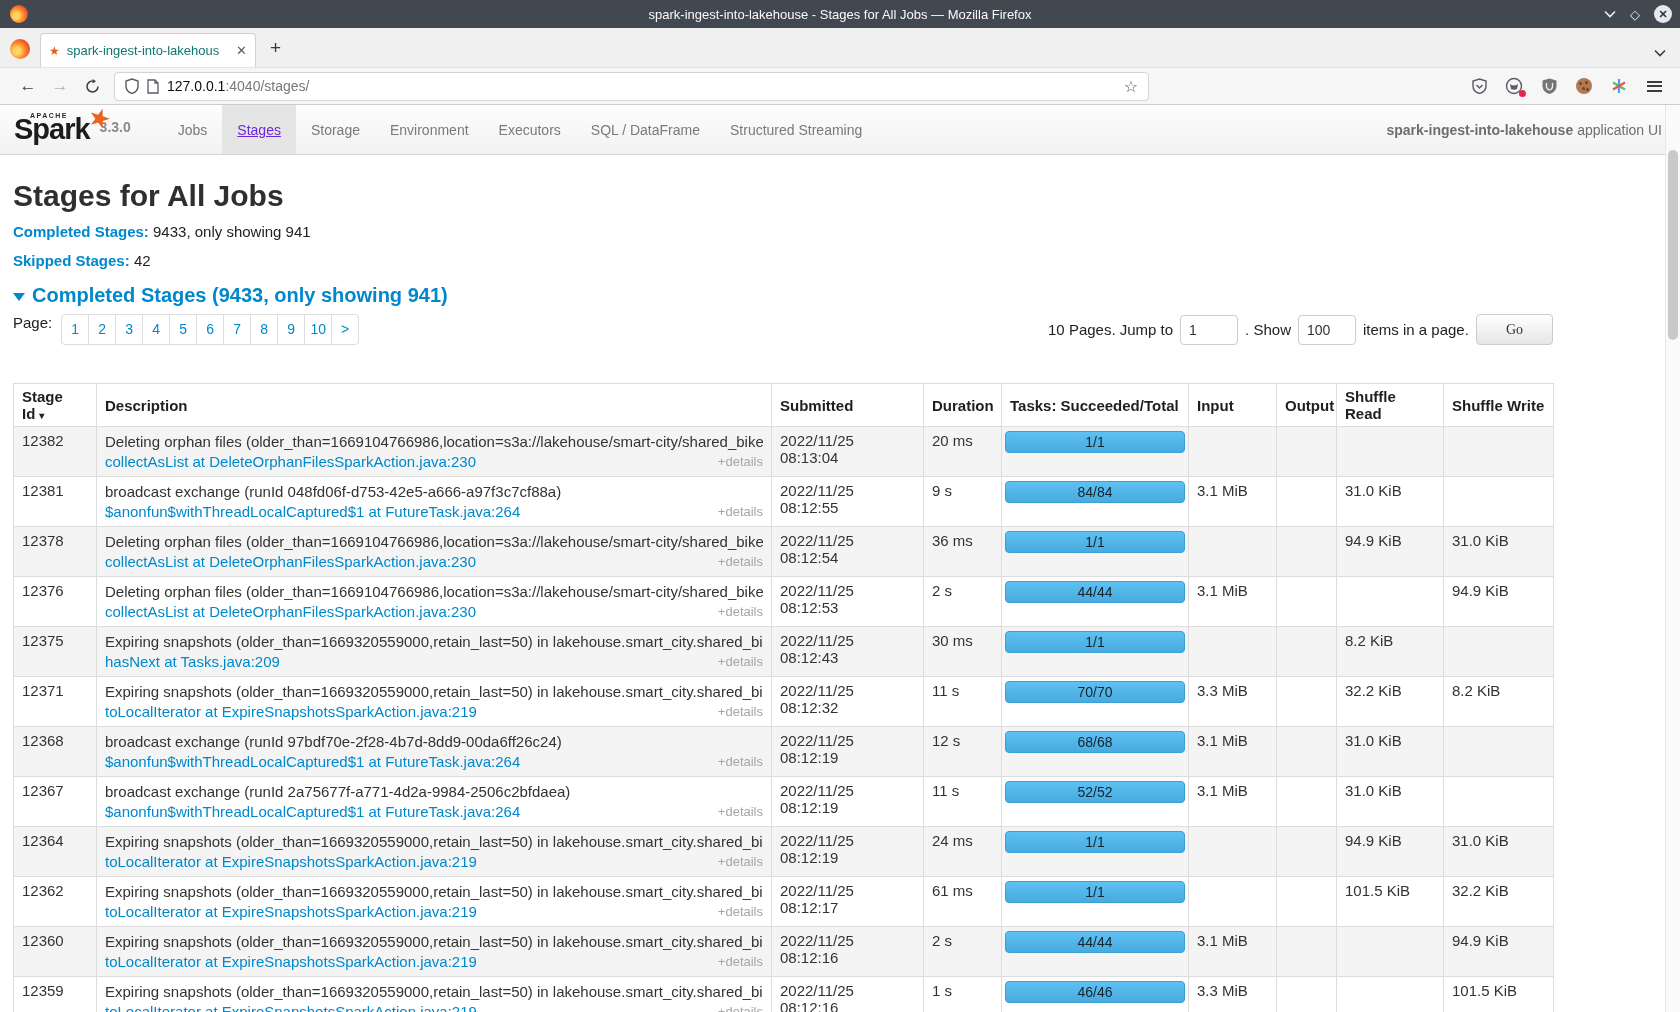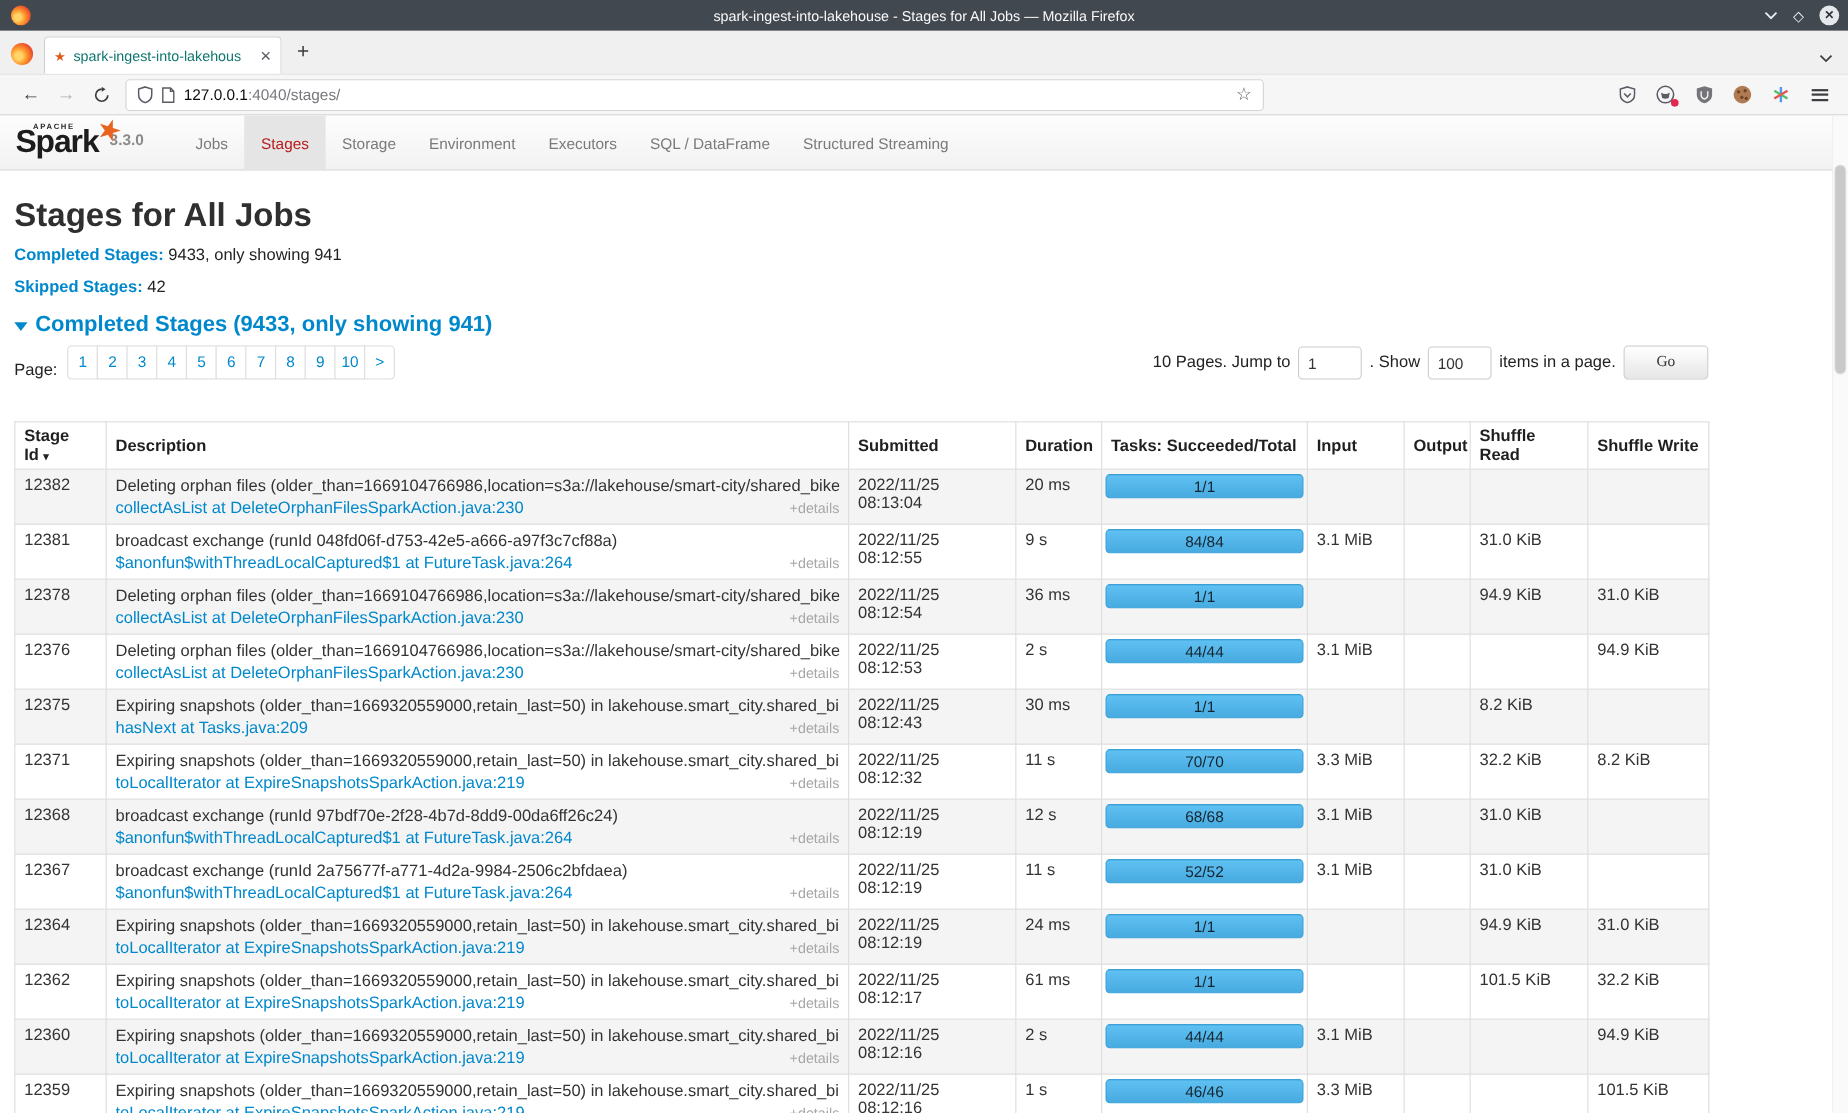--- a/index.html
+++ b/index.html
@@ -44,33 +44,33 @@
   
   .spark-nav { height:50px; background:linear-gradient(#fdfdfd,#f2f2f2); border-bottom:1px solid #d4d4d4;
                display:flex; align-items:stretch; padding-right:18px; }
   .spark-logo { display:flex; align-items:center; padding:4px 18px 6px 14px; position:relative; }
   .spark-word { font-size:29px; font-weight:bold; color:#1c1c1c; letter-spacing:-1px; line-height:30px; position:relative; }
   .spark-apache { position:absolute; top:7px; left:30px; font-size:7px; font-weight:bold; letter-spacing:1.5px; color:#2a2a2a; }
   .spark-star { position:absolute; top:0px; left:88px; color:#e8641f; font-size:26px; transform:rotate(18deg); line-height:1; }
   .spark-version { font-size:14px; font-weight:bold; color:#8a8a8a; margin-left:10px; padding-bottom:3px; }
   .nav-items { display:flex; align-items:stretch; margin-left:14px; }
   .nav-item { display:flex; align-items:center; padding:0 15px; font-size:14px; color:#7a7a7a; }
-  .nav-item.active { background:#e5e5e5; color:#b91c1c; }
+  .nav-item.active { background:#e5e5e5; color:#6d28d9;text-decoration:underline; }
   .app-label { margin-left:auto; display:flex; align-items:center; font-size:14px; color:#6e6e6e; }
   .app-label b { font-weight:bold; margin-right:4px; }
 
   
   .content { padding:0 0 0 13px; width:1566px; }
   h1.page-title { margin-top:24px; font-size:30px; line-height:34px; font-weight:bold; color:#2f2f2f; }
   .stat-line { font-size:15px; line-height:20px; margin-top:9px; color:#222222; }
   .stat-line .stat-label { color:#0088cc; font-weight:bold; }
   .section-head { margin-top:13px; font-size:20px; font-weight:bold; color:#0088cc; display:flex; align-items:center; gap:7px; }
   .tri-down { width:0; height:0; border-left:6px solid transparent; border-right:6px solid transparent; border-top:8px solid #0088cc; margin-top:2px; }
 
-  .pagerow { margin-top:7px; display:flex; align-items:flex-end; width:1540px; }
+  .pagerow { margin-top:7px; display:flex; align-items:flex-start; width:1540px; }
   .page-label { font-size:15px; color:#222; margin-right:9px; }
   .pg-group { display:flex; }
   .pg-btn { min-width:28px; height:31px; line-height:29px; padding:0 2px; text-align:center; background:#ffffff;
             border:1px solid #dddddd; margin-left:-1px; color:#0088cc; font-size:14px; cursor:pointer; }
   .pg-btn:first-child { margin-left:0; border-radius:4px 0 0 4px; }
   .pg-btn:last-child { border-radius:0 4px 4px 0; }
   .jump-ctrls { margin-left:auto; display:flex; align-items:center; gap:7px; font-size:15px; color:#222; }
   .jump-input { width:58px; height:30px; border:1px solid #cccccc; border-radius:4px; padding:0 8px; font-size:14px; color:#333;
                 font-family:"Liberation Sans", sans-serif; }
   .go-btn { height:31px; padding:0 29px; border:1px solid #cccccc; border-radius:4px;
@@ -208,20 +208,24 @@
   </div>
   <div class="nav-items" id="nav-items">
       <div class="nav-item">Jobs</div>
       <div class="nav-item active">Stages</div>
       <div class="nav-item">Storage</div>
       <div class="nav-item">Environment</div>
       <div class="nav-item">Executors</div>
       <div class="nav-item">SQL / DataFrame</div>
       <div class="nav-item">Structured Streaming</div>
     </div>
+  <div class="app-label">
+    <b>spark-ingest-into-lakehouse</b>
+      <span>application UI</span>
+  </div>
 </div>
 
 <div class="content">
   <h1 class="page-title">Stages for All Jobs</h1>
 
   <div class="stat-line">
     <span class="stat-label">Completed Stages:</span>
     <span>9433, only showing 941</span>
   </div>
   <div class="stat-line">

